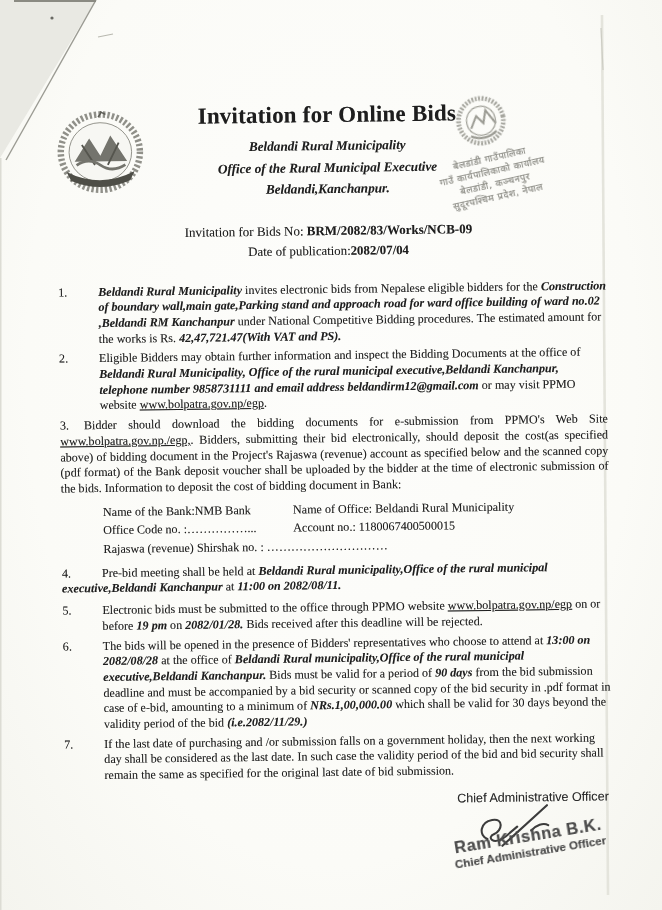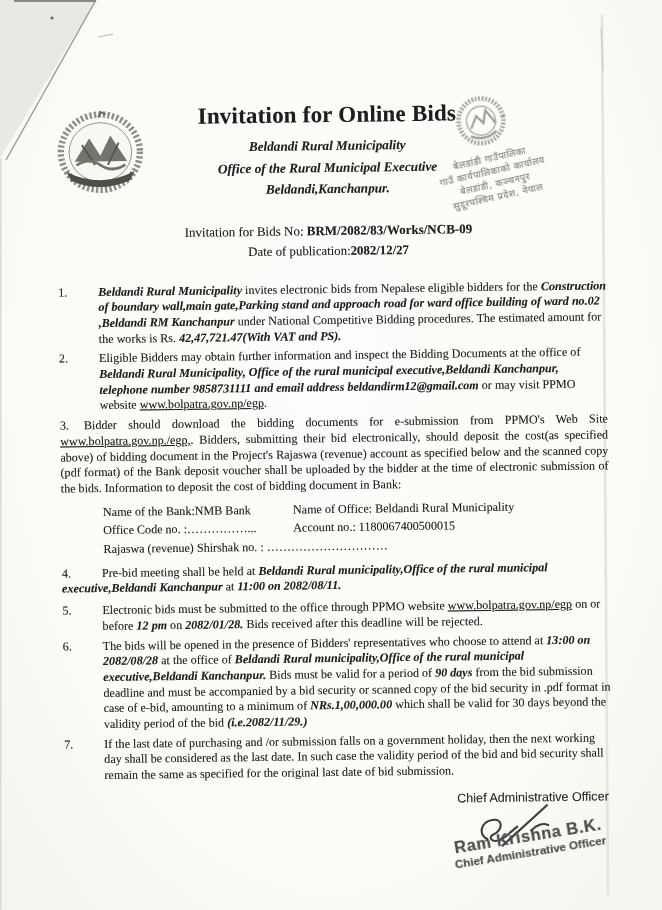--- a/index.html
+++ b/index.html
@@ -91,21 +91,21 @@
   <div class="title">Invitation for Online Bids</div>
   <div class="org">
     <div>Beldandi Rural Municipality</div>
     <div>Office of the Rural Municipal Executive</div>
     <div>Beldandi,Kanchanpur.</div>
   </div>
   <div class="refline">
     <span>Invitation for Bids No: </span><span class="val">BRM/2082/83/Works/NCB-09</span>
   </div>
   <div class="publine">
-    <span>Date of publication:</span><span class="val">2082/12/27</span>
+    <span>Date of publication:</span><span class="val">2082/07/04</span>
   </div>
 
   <div class="list">
 
     <div class="item">
       <span class="num">1.</span>
       <span class="txt"><span class="bi">Beldandi Rural Municipality</span><span>  invites electronic bids from Nepalese eligible bidders for the </span><span class="bi">Construction of boundary wall,main gate,Parking stand and approach road for ward office building of ward no.02 ,Beldandi RM Kanchanpur</span><span> under National Competitive Bidding procedures. The estimated amount for the works is Rs. </span><span class="bi">42,47,721.47(With VAT and PS).</span></span>
     </div>
 
     <div class="item">
@@ -120,21 +120,21 @@
       <div>Name of Office: Beldandi Rural Municipality</div>
       <div>Office Code no. :……………...</div>
       <div>Account no.: 1180067400500015</div>
       <div class="span2">Rajaswa (revenue) Shirshak no. : …………………………</div>
     </div>
 
     <p class="p-inline"><span class="innum-lg">4.</span><span>Pre-bid meeting shall be held at </span><span class="bi">Beldandi Rural municipality,Office of the rural municipal executive,Beldandi Kanchanpur</span><span> at </span><span class="bi">11:00 on 2082/08/11.</span></p>
 
     <div class="item">
       <span class="num">5.</span>
-      <span class="txt"><span>Electronic bids must be submitted to the office through PPMO website </span><span class="u">www.bolpatra.gov.np/egp</span><span> on or before </span><span class="bi">12 pm</span><span> on </span><span class="bi">2082/01/28.</span><span> Bids received after this deadline will be rejected.</span></span>
+      <span class="txt"><span>Electronic bids must be submitted to the office through PPMO website </span><span class="u">www.bolpatra.gov.np/egp</span><span> on or before </span><span class="bi">19 pm</span><span> on </span><span class="bi">2082/01/28.</span><span> Bids received after this deadline will be rejected.</span></span>
     </div>
 
     <div class="item">
       <span class="num">6.</span>
       <span class="txt"><span>The bids will be opened in the presence of Bidders' representatives who choose to attend at </span><span class="bi">13:00 on 2082/08/28</span><span>  at the office of </span><span class="bi">Beldandi Rural municipality,Office of the rural municipal executive,Beldandi Kanchanpur.</span><span> Bids must be valid for a period of </span><span class="bi">90 days</span><span> from the bid submission deadline and must be accompanied by a bid security or scanned copy of the bid security in .pdf format in case of e-bid, amounting to a minimum of </span><span class="bi">NRs.1,00,000.00</span><span> which shall be valid for 30 days beyond the validity period of the bid </span><span class="bi">(i.e.2082/11/29.)</span></span>
     </div>
 
     <div class="item">
       <span class="num">7.</span>
       <span class="txt">If the last date of purchasing and /or submission falls on a government holiday, then the next working day shall be considered as the last date. In such case the validity period of the bid and bid security shall remain the same as specified for the original last date of bid submission.</span>

